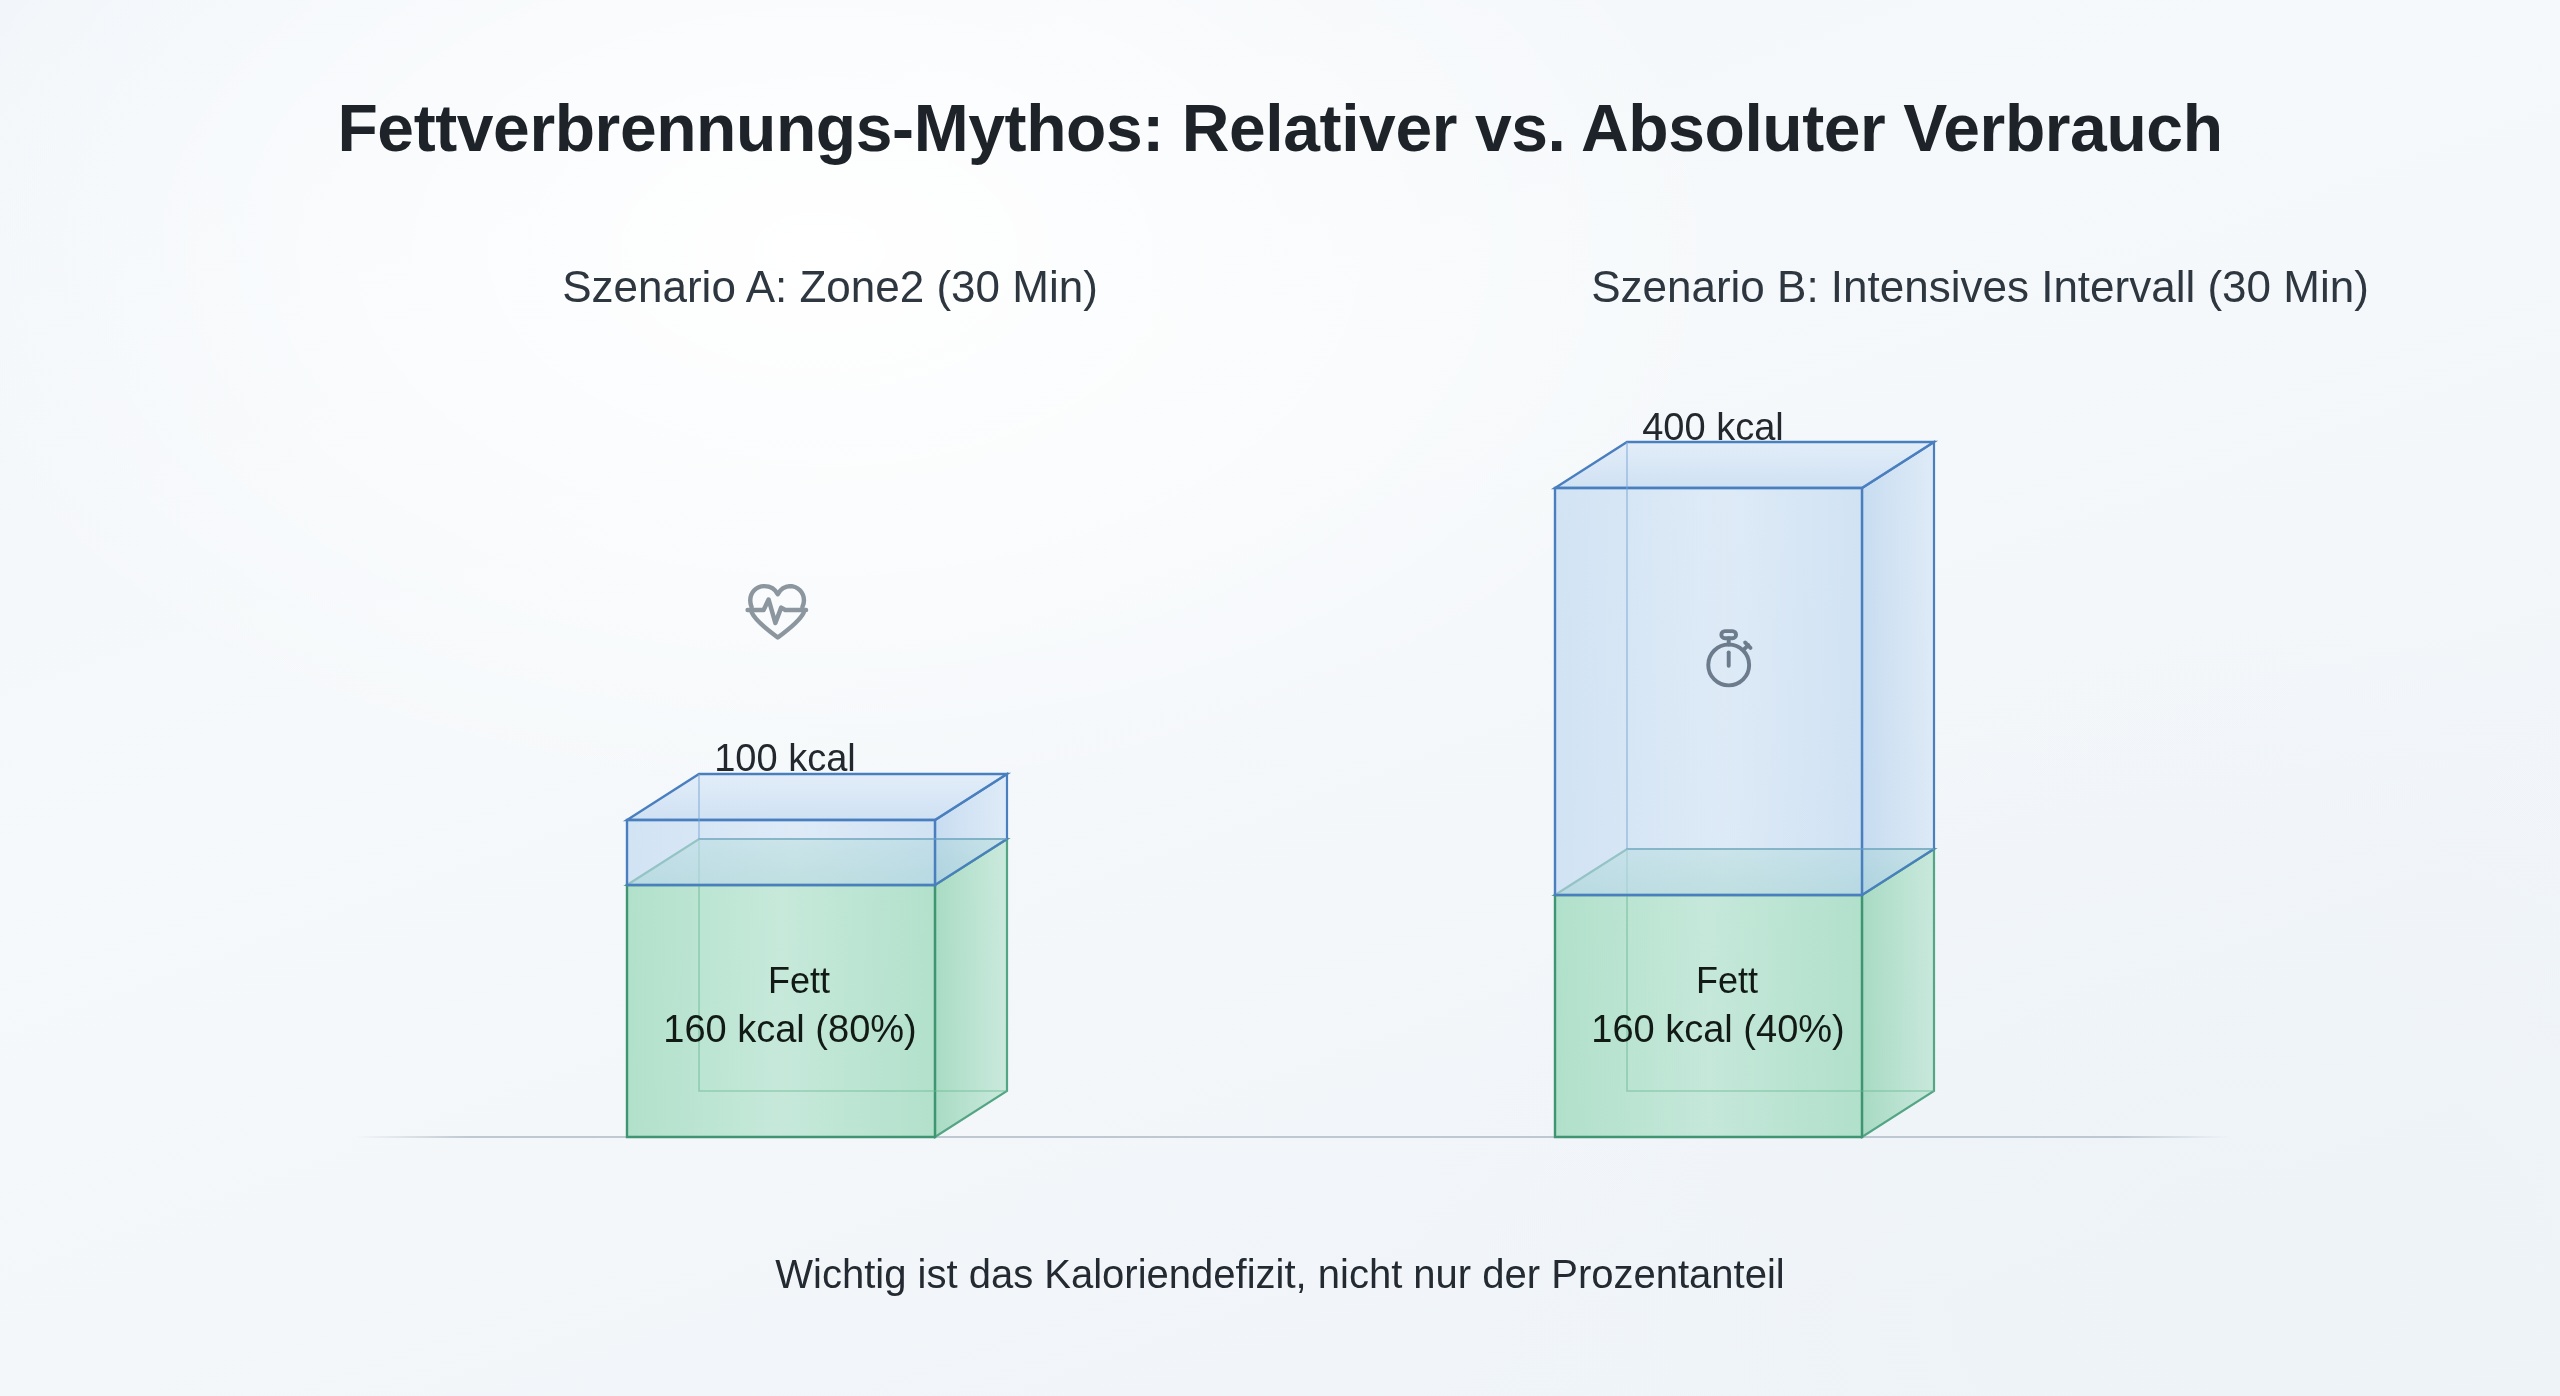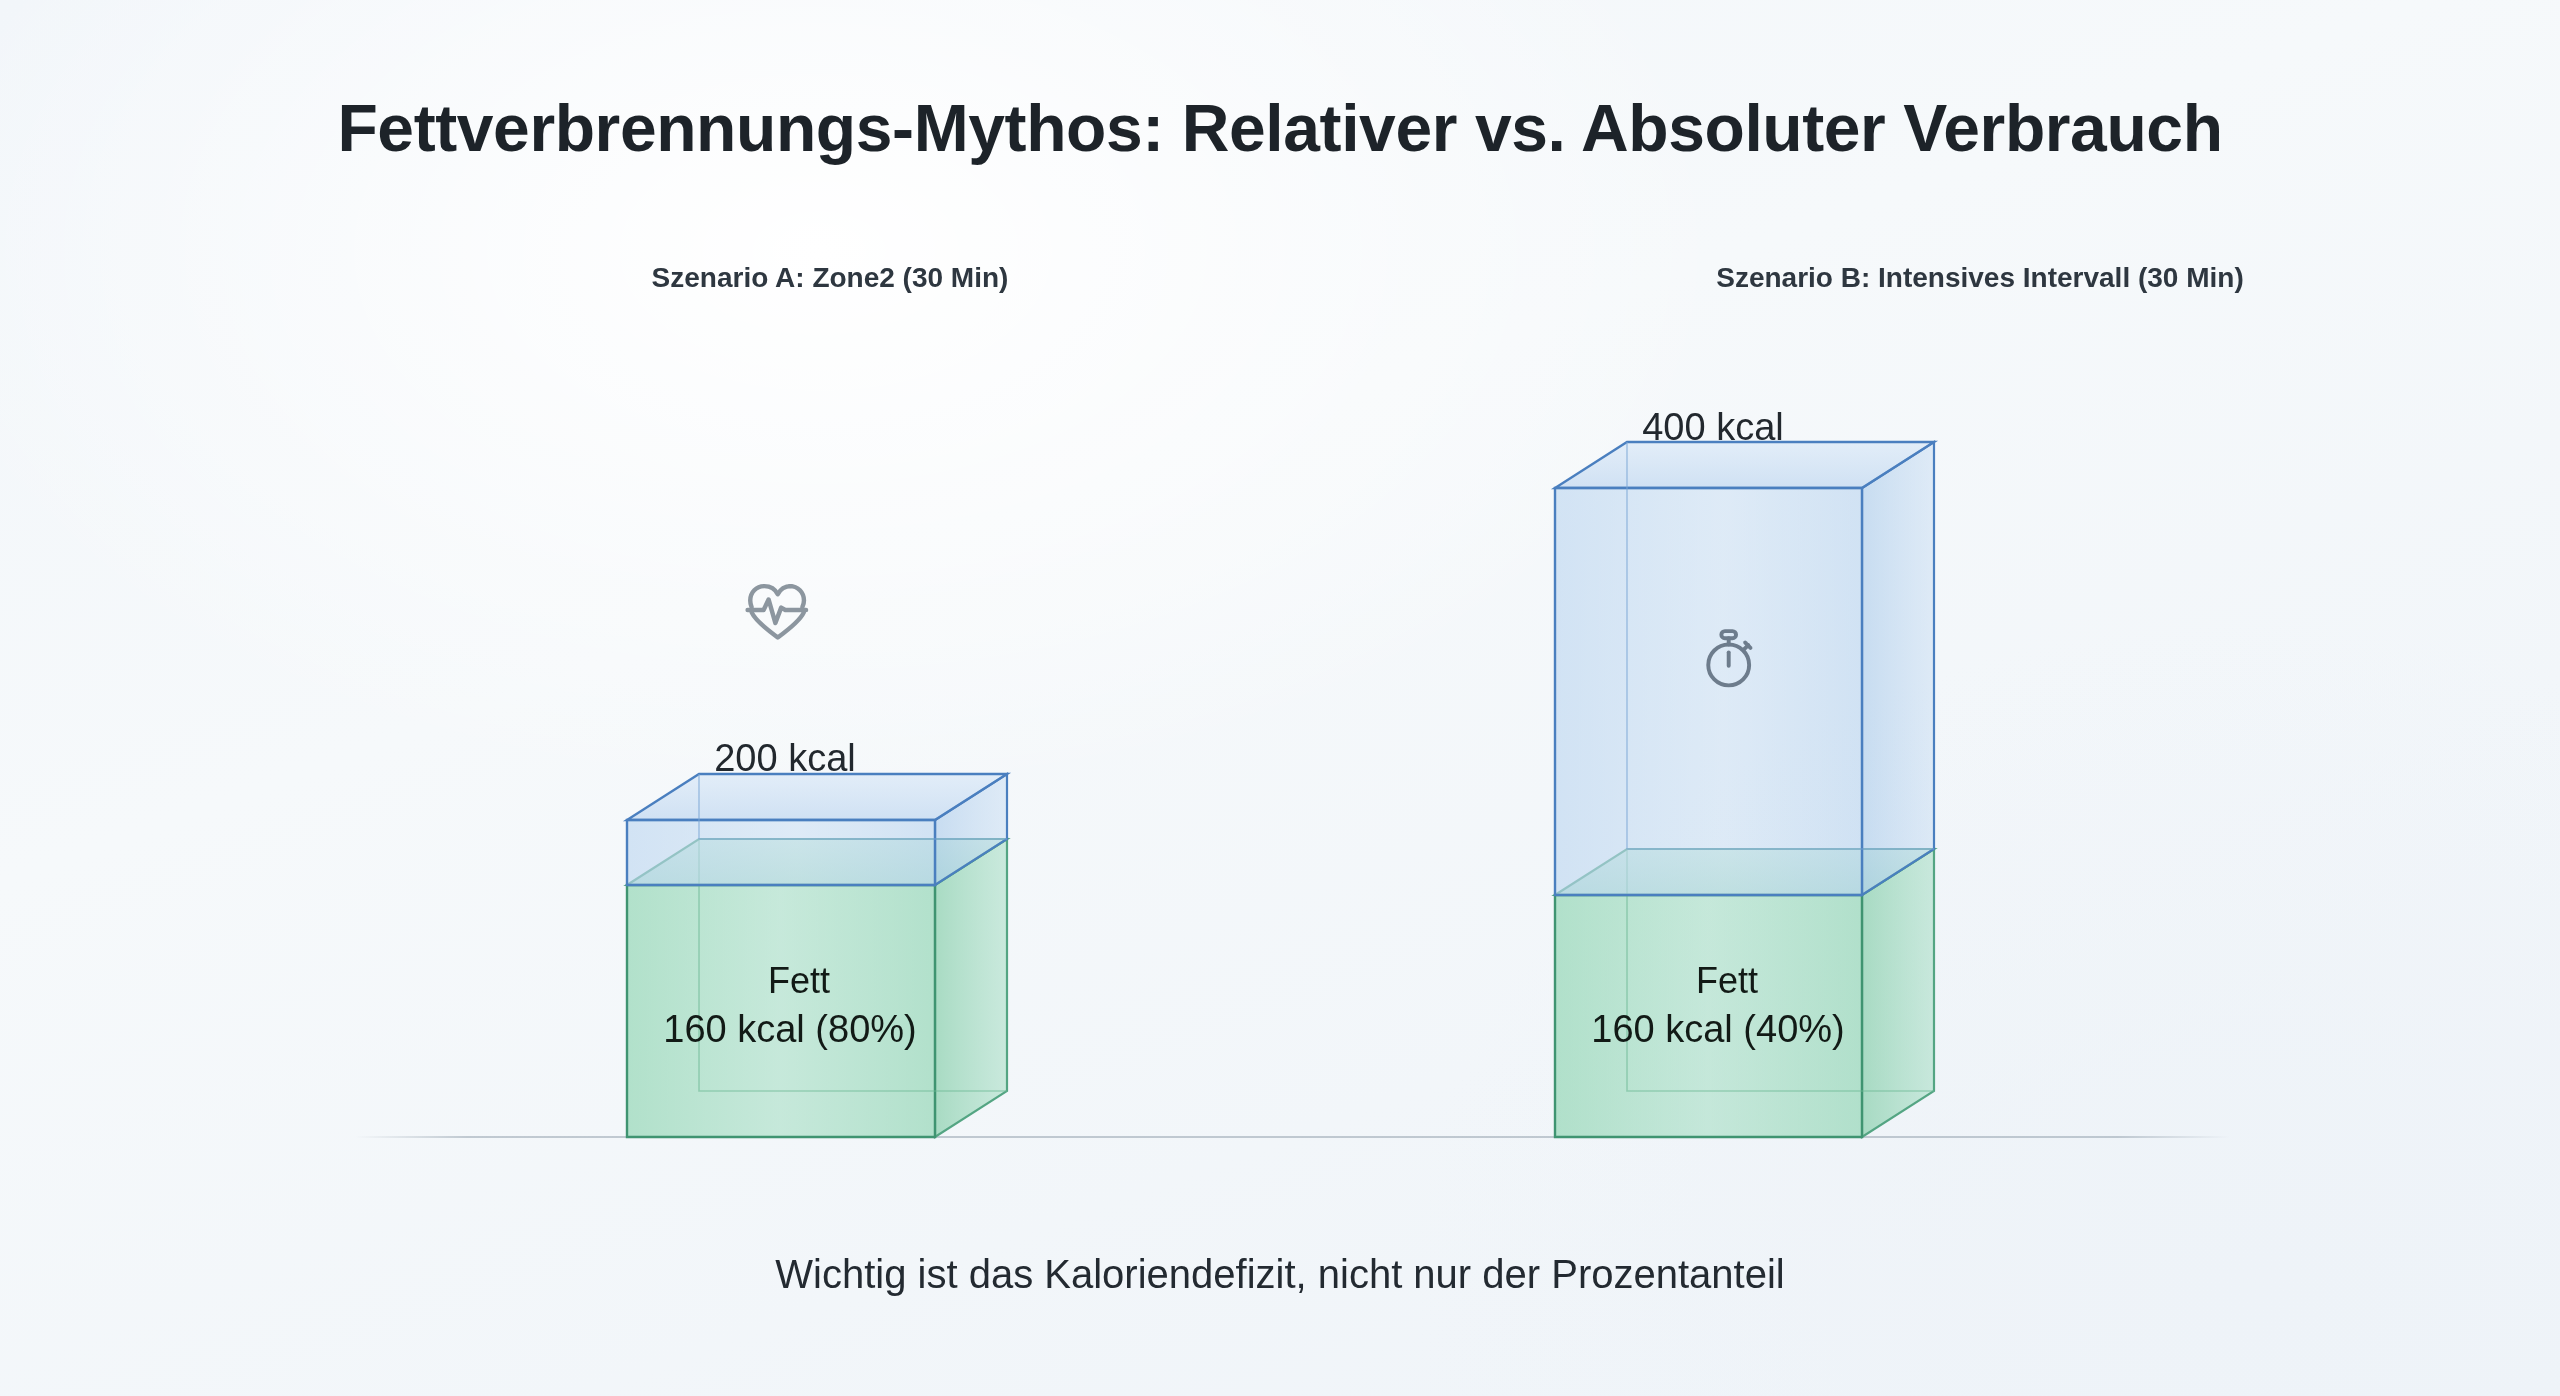--- a/index.html
+++ b/index.html
@@ -20,21 +20,21 @@
   
   .title{
     position:absolute;left:0;top:90px;width:2560px;
     text-align:center;
     font-size:66px;font-weight:600;letter-spacing:-0.4px;
     color:#1d2329;
     white-space:nowrap;
   }
   .subtitle{
     position:absolute;top:262px;
-    font-size:28px;font-weight:700;color:#2e3740;
+    font-size:44px;font-weight:400;color:#2e3740;
     text-align:center;white-space:nowrap;
   }
   .subtitle.a{left:330px;width:1000px;}
   .subtitle.b{left:1160px;width:1640px;}
 
   .footnote{
     position:absolute;left:0;top:1252px;width:2560px;
     text-align:center;
     font-size:40px;font-weight:500;color:#232a31;
     white-space:nowrap;
@@ -146,21 +146,21 @@
     <g transform="translate(1697,628) scale(2.62)" fill="none" stroke="#6d7c8c" stroke-width="1.5" stroke-linecap="round" stroke-linejoin="round">
       <rect x="9.3" y="1.2" width="5.6" height="2.7" rx="1.35"></rect>
       <line x1="12.1" y1="3.9" x2="12.1" y2="6.3"></line>
       <circle cx="12.1" cy="14.1" r="7.8"></circle>
       <line x1="12.1" y1="9.3" x2="12.1" y2="14.4"></line>
       <line x1="17.9" y1="8.2" x2="19.6" y2="6.5"></line>
       <line x1="18.4" y1="5.6" x2="20.4" y2="7.6"></line>
     </g>
   </svg>
 
-  <div class="cap" style="left:631px;top:718px;width:308px;">200 kcal</div>
+  <div class="cap" style="left:631px;top:718px;width:308px;">100 kcal</div>
 
   <div class="cap" style="left:1559px;top:387px;width:308px;">400 kcal</div>
 
   <div class="fatlabel" style="left:627px;top:958px;width:308px;">
     <div class="l1">Fett</div>
     <div class="l2">160 kcal (80%)</div>
   </div>
 
   <div class="fatlabel" style="left:1555px;top:958px;width:308px;">
     <div class="l1">Fett</div>

